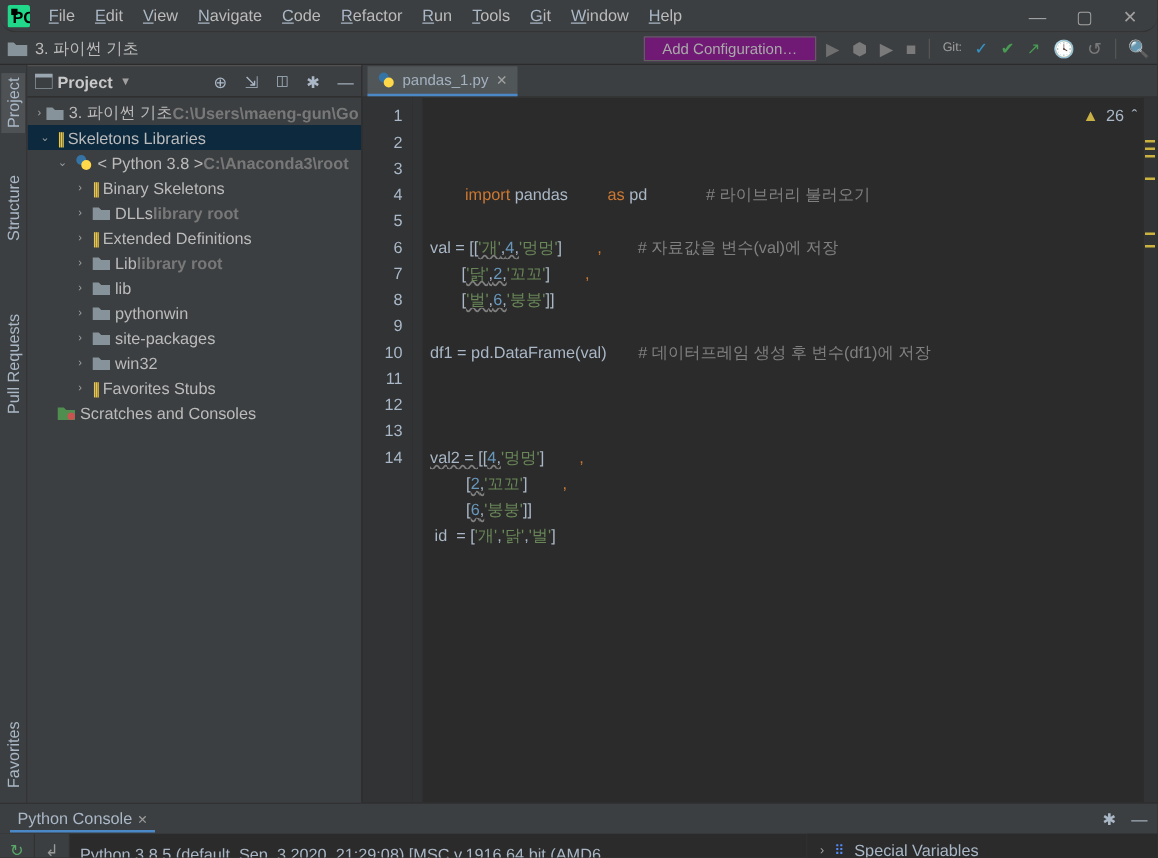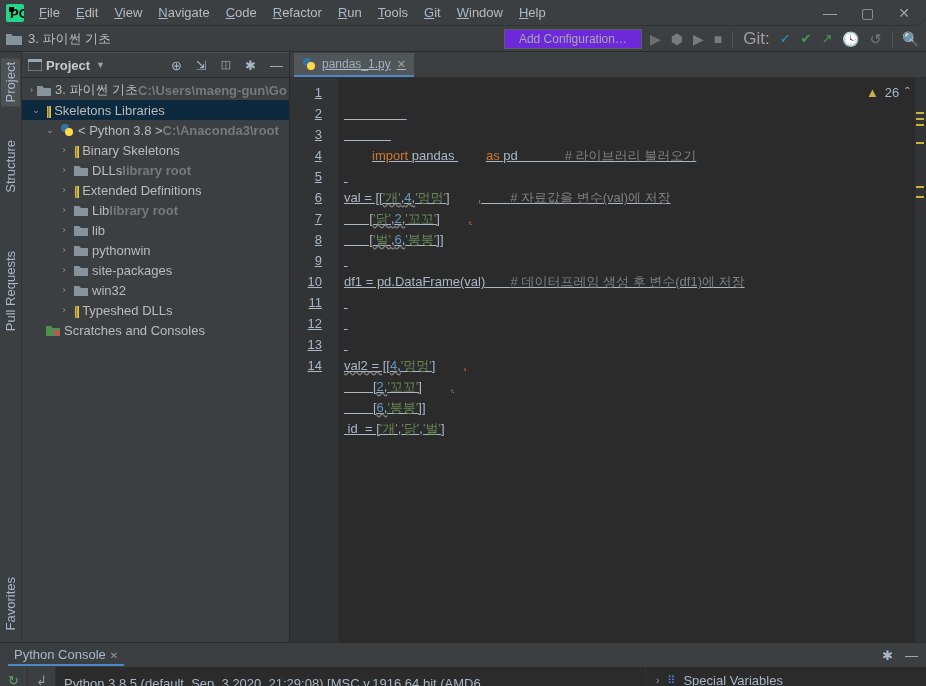--- a/index.html
+++ b/index.html
@@ -14,24 +14,24 @@
 .menu span u { text-decoration:underline; }
 .title-txt { margin-left:40px; color:#6E6E6E; font-size:13px; flex:0 0 auto; }
 .win-ctrl { margin-left:auto; display:flex; gap:24px; padding-right:10px;}
 .win-ctrl span { color:#A0A0A0; font-size:14px; }
 
 
 .navbar { height:26px; background:#3C3F41; display:flex; align-items:center; padding:0 6px; border-bottom:1px solid #2B2B2B; }
 .navbar .folder-icon { margin-right:6px; }
 .breadcrumb { color:#BBBBBB; }
 .nav-right { margin-left:auto; display:flex; align-items:center; gap:8px; }
-.addconf { height:20px; background:#6d28d9; border:1px solid #5E6060; color:#A9A9A9; padding:0 14px; font-size:12px; }
+.addconf { height:20px; background:#701a75; border:1px solid #5E6060; color:#A9A9A9; padding:0 14px; font-size:12px; }
 .nav-icons { display:flex; align-items:center; gap:10px; }
 .icon { color:#7A7A7A; font-size:14px; }
-.git-label { color:#A0A0A0; font-size:17px; }
+.git-label { color:#A0A0A0; font-size:10px; }
 .up-sync { color:#3592C4; } .check { color:#499C54; } .up-green { color:#499C54; }
 
 
 .main { display:flex; height:calc(686px - 26px - 26px - 24px - 20px); }
 .leftgutter { width:22px; background:#3C3F41; border-right:1px solid #323232; display:flex; flex-direction:column; align-items:center; padding-top:6px; gap:30px;}
 .vtab { writing-mode:vertical-rl; transform:rotate(180deg); font-size:11px; color:#9E9E9E; padding:4px 2px; display:flex; align-items:center; gap:6px;}
 .vtab.sel { background:#4E5254; }
 
 
 .projpanel { width:268px; background:#3C3F41; border-right:1px solid #2B2B2B; display:flex; flex-direction:column;}
@@ -43,21 +43,21 @@
 .tree { flex:1; overflow:auto; padding:2px 0;}
 .tree-row { display:flex; align-items:center; height:20px; white-space:nowrap; padding-right:4px;}
 .tree-row.sel { background:#0D293E; }
 .tw { display:inline-block; width:12px; text-align:center; color:#A0A0A0; font-size:9px;}
 .node-text { color:#BBBBBB; }
 .dim { color:#787878;font-weight:bold; }
 .ind0 { padding-left:8px;} .ind1 { padding-left:22px;} .ind2 { padding-left:36px;}
 .dir-icon { margin:0 4px; }
 
 
-.editor-wrap { flex:1; display:flex; flex-direction:column; background:#2B2B2B;text-decoration:underline;}
+.editor-wrap { flex:1; display:flex; flex-direction:column; background:#2B2B2B;}
 .tabbar { height:26px; background:#3C3F41; border-bottom:1px solid #323232; display:flex; align-items:flex-end; padding-left:4px;}
 .etab { height:24px; background:#515658; display:flex; align-items:center; padding:0 8px; gap:6px; border-bottom:2px solid #4A88C7;}
 .etab-name { color:#A4B1C0; font-size:12px;}
 .etab-close { color:#A0A0A0; font-size:11px;}
 .editor-body { flex:1; display:flex; position:relative; overflow:hidden;}
 .gutter { width:40px; background:#313335; text-align:right; padding:4px 8px 0 0; color:#606366; font-family:Consolas,monospace; font-size:12px; line-height:21px;}
 .fold-gutter { width:8px; background:#313335; position:relative;}
 .code { flex:1; padding:4px 0 0 6px; font-family:Consolas,monospace; font-size:13px; line-height:21px; white-space:pre; position:relative;}
 .kw{color:#CC7832;margin-left:28px;} .fn{color:#A9B7C6;} .st{color:#6A8759;} .nm{color:#6897BB;} .cm{color:#808080;}
 .wavy { text-decoration-line:underline; text-decoration-style:wavy; text-decoration-color:#808080;}
@@ -260,21 +260,21 @@
           <span class="dir-icon">
             <svg width="14" height="12">
               <path d="M0 2h5l2 2h7v8H0z" fill="#87939A"></path>
             </svg>
           </span>
           <span class="node-text">win32</span>
         </div>
         <div class="tree-row ind2">
           <span class="tw">›</span>
           <span class="dir-icon"><span style="color:#EAC749;letter-spacing:-2px">|||</span></span>
-          <span class="node-text">Typeshed DLLs</span>
+          <span class="node-text">Favorites Stubs</span>
         </div>
         <div class="tree-row ind0">
           <span class="tw"></span>
           <span class="dir-icon">
             <svg width="14" height="12">
               <path d="M0 2h5l2 2h7v8H0z" fill="#4F8E4F"></path>
               <circle cx="11" cy="9" r="3" fill="#C75450"></circle>
             </svg>
           </span>
           <span class="node-text">Scratches and Consoles</span>

